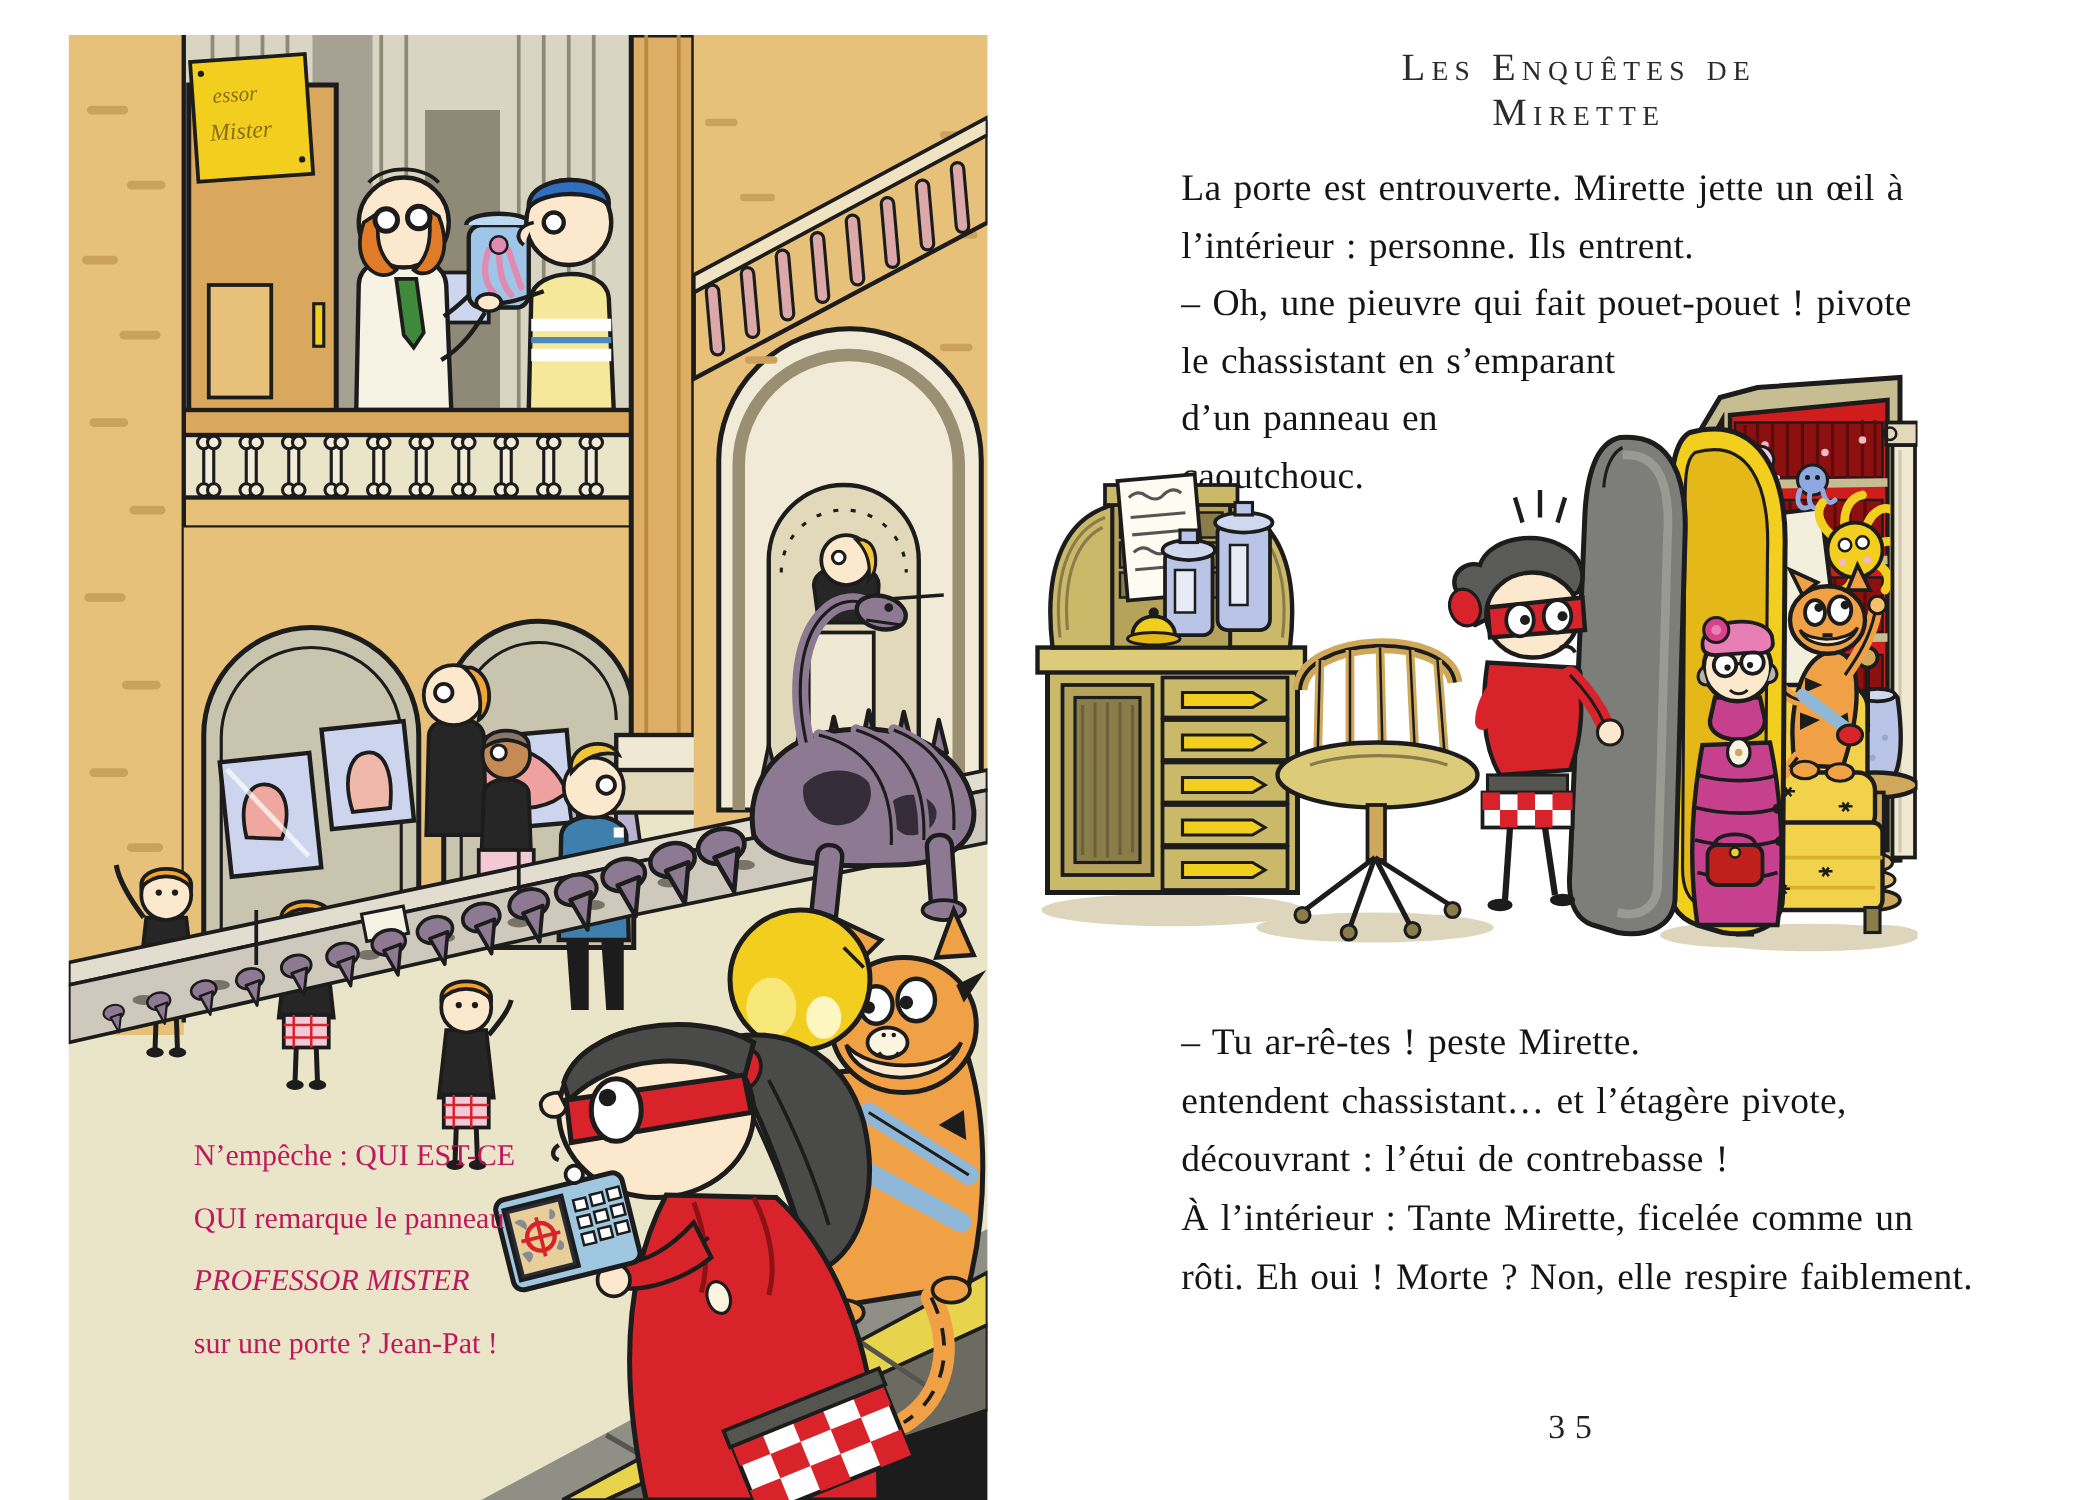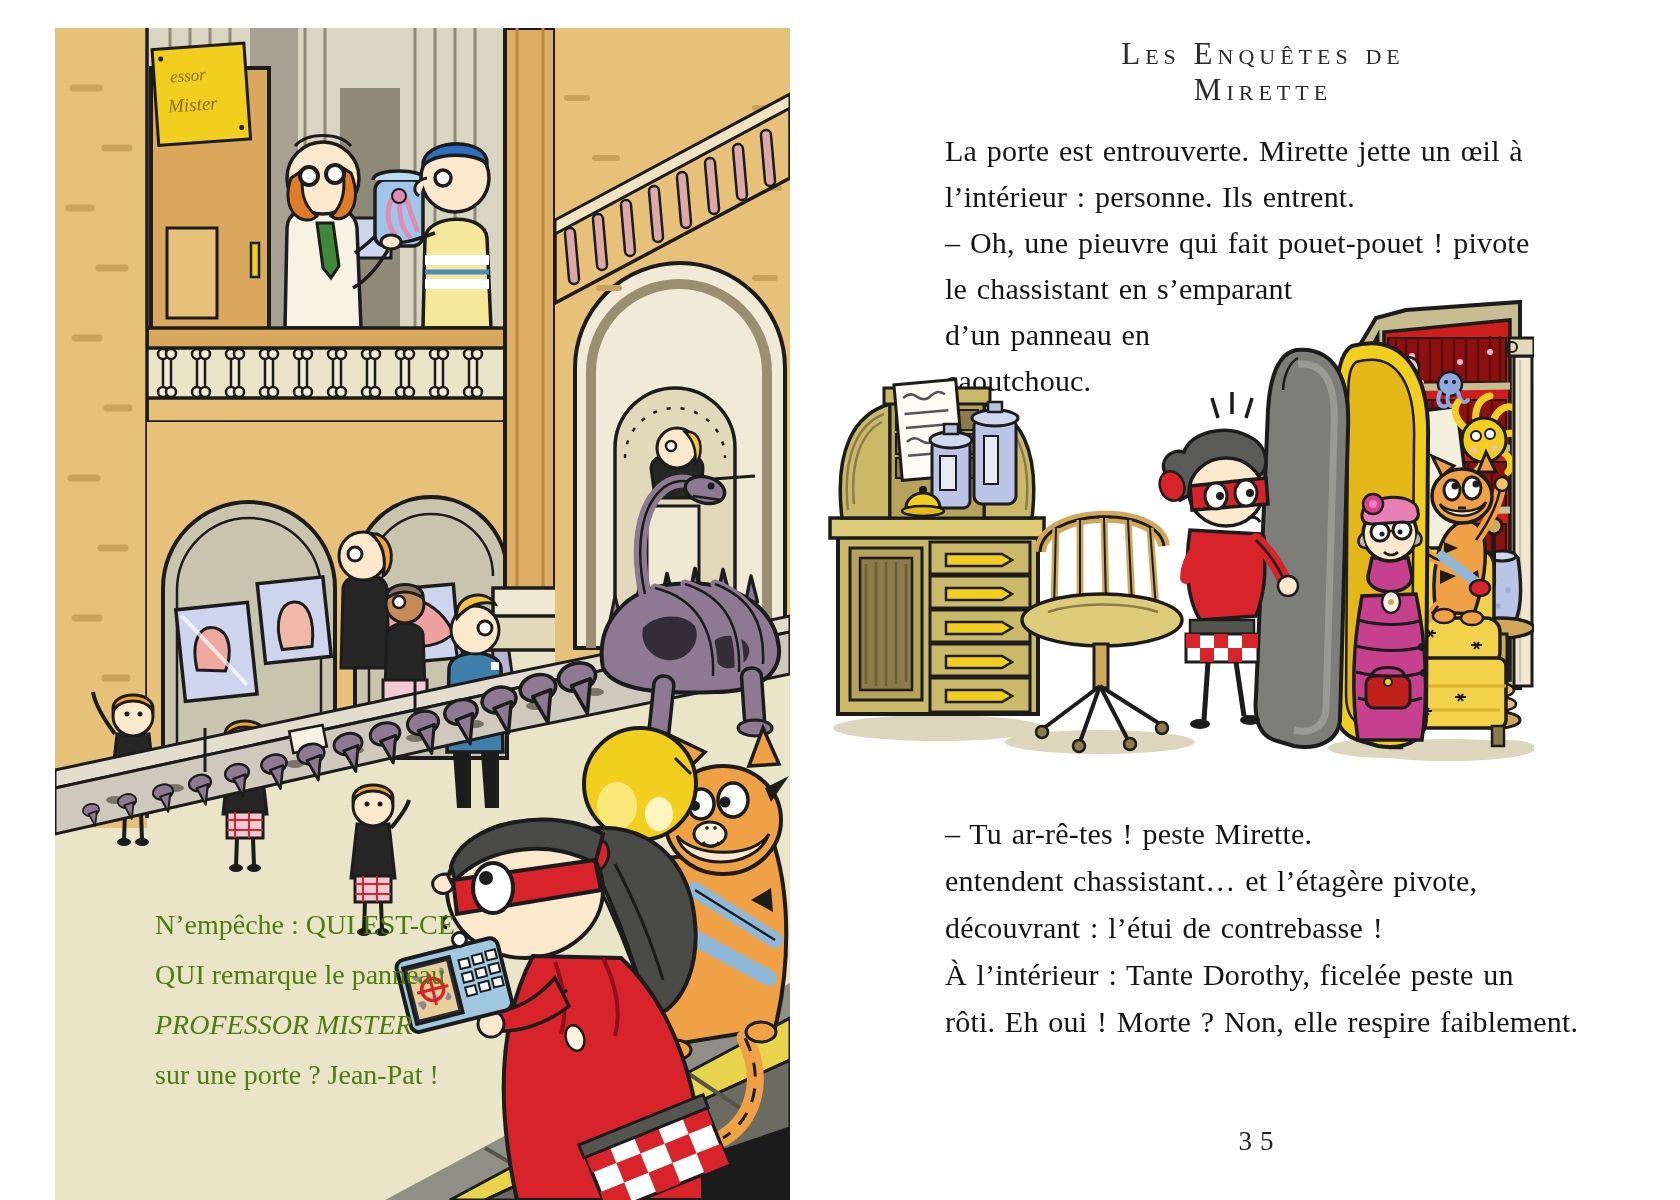--- a/index.html
+++ b/index.html
@@ -3,21 +3,21 @@
 <meta charset="utf-8">
 <style>
   html,body{margin:0;padding:0;background:#ffffff;}
   .spread{position:relative;width:1680px;height:1200px;background:#ffffff;overflow:hidden;
           font-family:"Liberation Serif", serif;color:#1f1f1f;}
   .abs{position:absolute;}
 
   
   .left-page{left:55px;top:28px;width:735px;height:1172px;background:#eae5c9;}
   .left-page svg{display:block;}
-  .caption{left:100px;top:872px;width:420px;font-size:28px;line-height:50px;color:#4d7c0f;}
+  .caption{left:100px;top:872px;width:420px;font-size:24px;line-height:50px;color:#be185d;}
   .caption .cap-line{white-space:nowrap;}
   .caption .it{font-style:italic;}
 
   
   .running-header{left:1063px;top:36px;width:400px;text-align:center;
                   font-variant:small-caps;letter-spacing:5px;font-size:31px;color:#2b2b2b;}
   .body-text{font-size:30px;line-height:46px;letter-spacing:.2px;word-spacing:2px;color:#151515;}
   .para1{left:945px;top:128px;width:600px;}
   .para2{left:945px;top:810px;width:600px;line-height:47px;}
   .body-text .t-line{white-space:nowrap;}
@@ -783,19 +783,19 @@
         <ellipse cx="372" cy="434" rx="10" ry="5" fill="#1c1c1c"></ellipse>
         <ellipse cx="422" cy="430" rx="10" ry="5" fill="#1c1c1c"></ellipse>
       </g>
     </svg>
   </div>
 
   <div class="abs body-text para2">
     <div class="t-line">– Tu ar-rê-tes ! peste Mirette.</div>
     <div class="t-line">entendent chassistant… et l’étagère pivote,</div>
     <div class="t-line">découvrant : l’étui de contrebasse !</div>
-    <div class="t-line">À l’intérieur : Tante Dorothy, ficelée peste un</div>
+    <div class="t-line">À l’intérieur : Tante Mirette, ficelée comme un</div>
     <div class="t-line">rôti. Eh oui ! Morte ? Non, elle respire faiblement.</div>
   </div>
 
   <div class="abs page-number">35</div>
 
 </div>
 
 </body></html>

